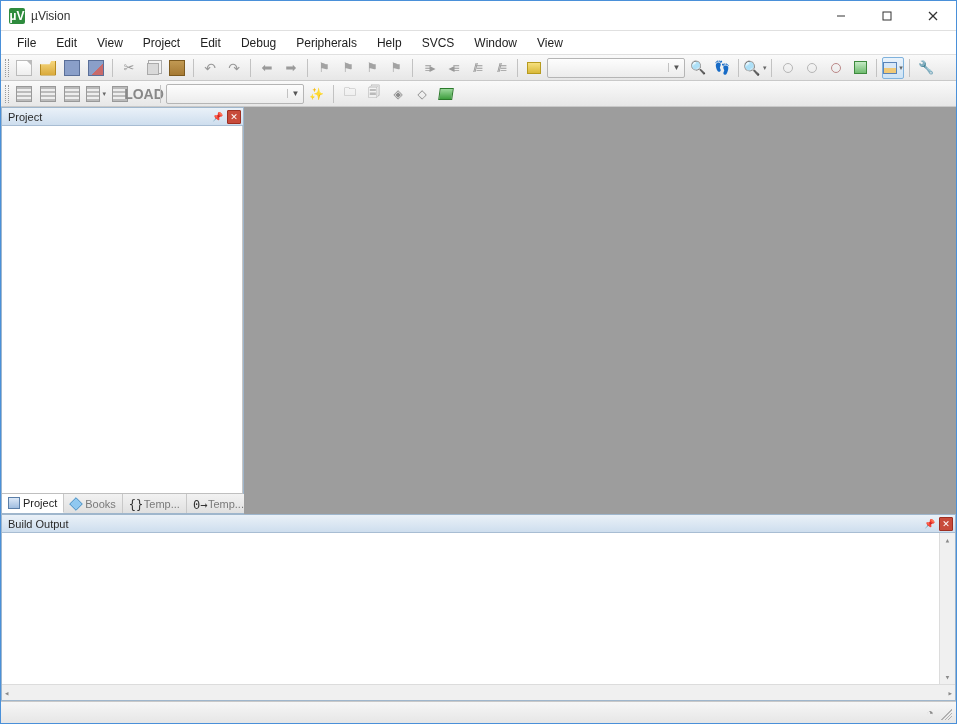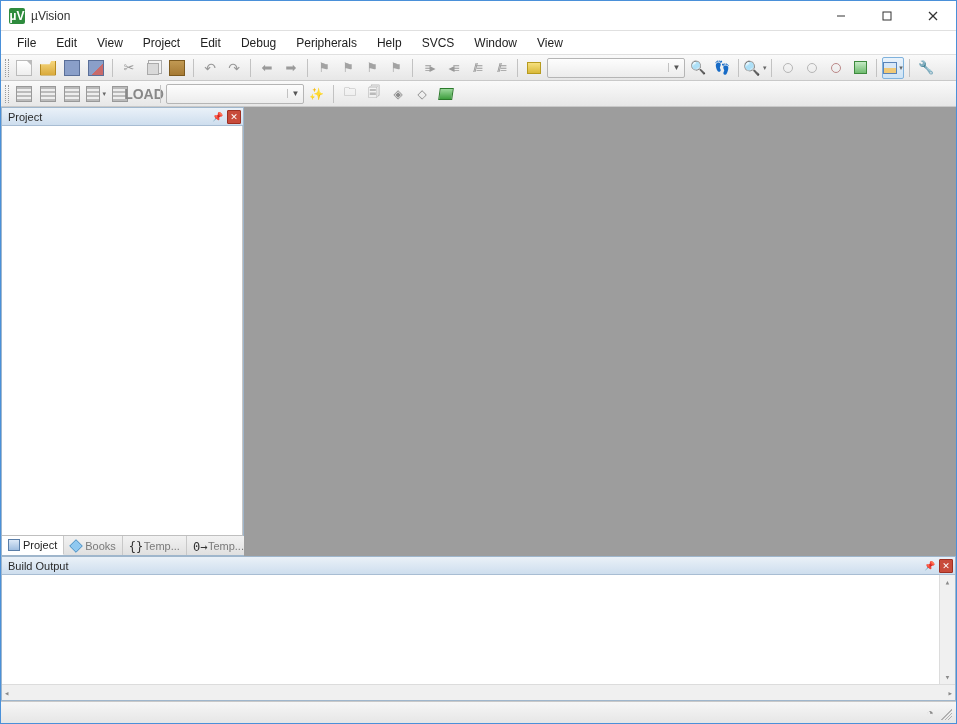--- a/index.html
+++ b/index.html
@@ -211,21 +211,21 @@
     .tab-ic.func { font-size: 12px; color: #333; font-family: monospace; }
     .tab-ic.temp { font-size: 12px; color: #333; font-family: monospace; }
 
     .editor-area {
       flex: 1;
       background: #9d9d9d;
     }
 
     
     .output-panel {
-      height: 145px;
+      height: 187px;
       display: flex; flex-direction: column;
       background: #fff;
     }
     .output-body {
       flex: 1;
       padding: 2px 4px;
       background: #fff;
       font-family: Consolas, monospace;
       font-size: 11px;
       overflow: auto;

